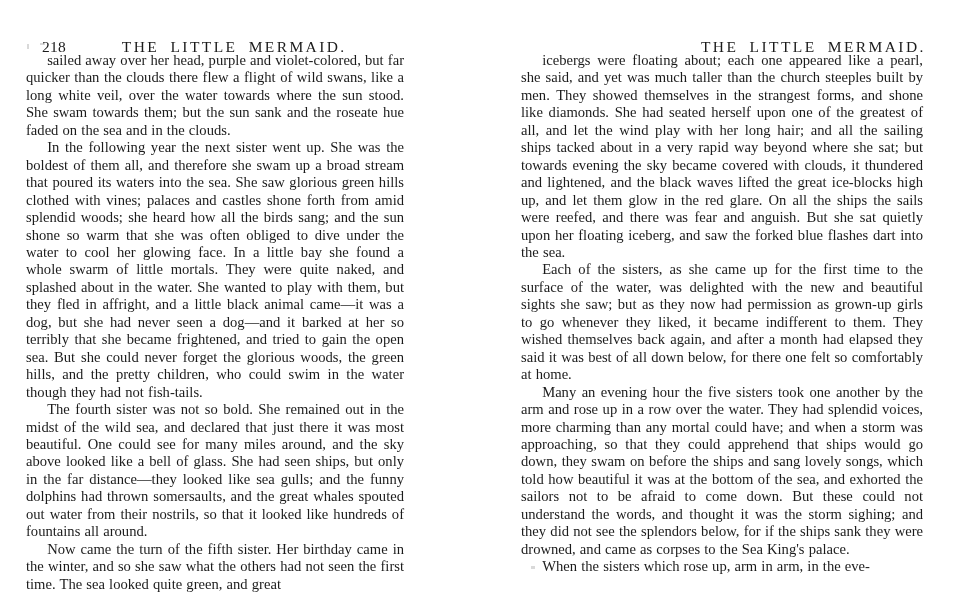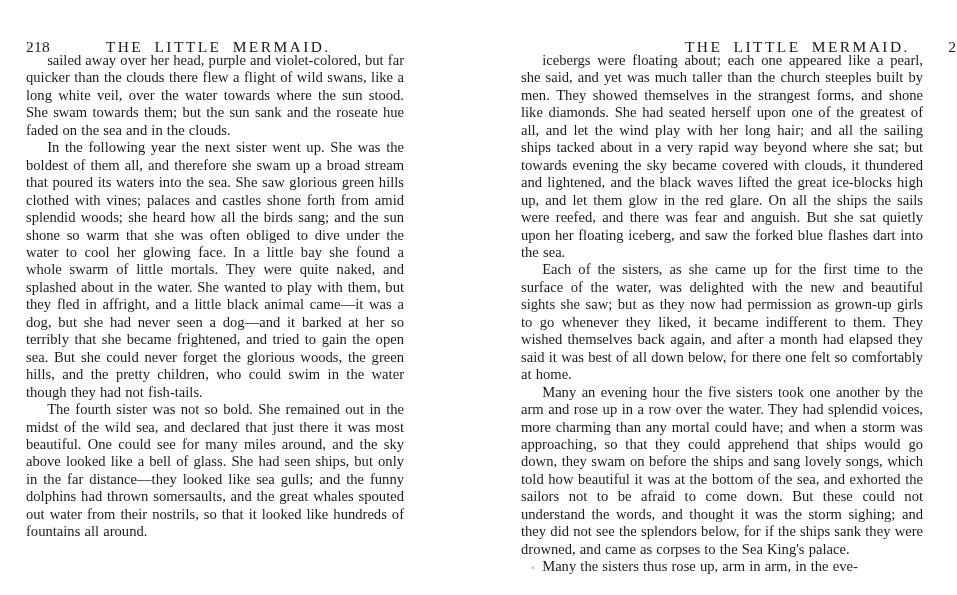--- a/index.html
+++ b/index.html
@@ -20,20 +20,21 @@
     width: 957px;
     height: 595px;
     background: #ffffff;
   }
 
   
   .leaf {
     position: absolute;
     top: 0;
     height: 422px;
+    padding-left: 16px;
   }
   .leaf.verso { left: 0;   width: 470px; }
   .leaf.recto { left: 487px; width: 470px; }
 
   
   .running-head {
     position: absolute;
     top: 18px;
     height: 22px;
     width: 100%;
@@ -109,33 +110,34 @@
       <span class="head-title">THE LITTLE MERMAID.</span>
     </div>
 
     <span class="speck" style="left:27px; top:44px; width:2px; height:5px;"></span>
     <span class="speck" style="left:40px; top:43px; width:5px; height:2px;"></span>
 
     <div class="text-block">
       <p class="para">sailed away over her head, purple and violet-colored, but far quicker than the clouds there flew a flight of wild swans, like a long white veil, over the water towards where the sun stood.  She swam towards them; but the sun sank and the roseate hue faded on the sea and in the clouds.</p>
       <p class="para">In the following year the next sister went up.  She was the boldest of them all, and therefore she swam up a broad stream that poured its waters into the sea.  She saw glorious green hills clothed with vines; palaces and castles shone forth from amid splendid woods; she heard how all the birds sang; and the sun shone so warm that she was often obliged to dive under the water to cool her glowing face.  In a little bay she found a whole swarm of little mortals.  They were quite naked, and splashed about in the water.   She wanted to play with them, but they fled in affright, and a little black animal came—it was a dog, but she had never seen a dog—and it barked at her so terribly that she became frightened, and tried to gain the open sea.  But she could never forget the glorious woods, the green hills, and the pretty children, who could swim in the water though they had not fish-tails.</p>
       <p class="para">The fourth sister was not so bold.  She remained out in the midst of the wild sea, and declared that just there it was most beautiful.  One could see for many miles around, and the sky above looked like a bell of glass.  She had seen ships, but only in the far distance—they looked like sea gulls; and the funny dolphins had thrown somersaults, and the great whales spouted out water from their nostrils, so that it looked like hundreds of fountains all around.</p>
+      <p class="para">Now came the turn of the fifth sister.  Her birthday came in the winter, and so she saw what the others had not seen the first time.  The sea looked quite green, and great</p>
     </div>
   </div>
 
   <div class="leaf recto">
 
     <div class="running-head">
       <span class="head-title">THE LITTLE MERMAID.</span>
       <span class="folio">219</span>
     </div>
 
     <span class="speck" style="left:44px; top:566px; width:4px; height:3px;"></span>
 
     <div class="text-block">
       <p class="para">icebergs were floating about; each one appeared like a pearl, she said, and yet was much taller than the church steeples built by men.  They showed themselves in the strangest forms, and shone like diamonds.  She had seated herself upon one of the greatest of all, and let the wind play with her long hair; and all the sailing ships tacked about in a very rapid way beyond where she sat; but towards evening the sky became covered with clouds, it thundered and lightened, and the black waves lifted the great ice-blocks high up, and let them glow in the red glare.  On all the ships the sails were reefed, and there was fear and anguish.  But she sat quietly upon her floating iceberg, and saw the forked blue flashes dart into the sea.</p>
       <p class="para">Each of the sisters, as she came up for the first time to the surface of the water, was delighted with the new and beautiful sights she saw; but as they now had permission as grown-up girls to go whenever they liked, it became indifferent to them.  They wished themselves back again, and after a month had elapsed they said it was best of all down below, for there one felt so comfortably at home.</p>
       <p class="para">Many an evening hour the five sisters took one another by the arm and rose up in a row over the water.  They had splendid voices, more charming than any mortal could have; and when a storm was approaching, so that they could apprehend that ships would go down, they swam on before the ships and sang lovely songs, which told how beautiful it was at the bottom of the sea, and exhorted the sailors not to be afraid to come down.  But these could not understand the words, and thought it was the storm sighing; and they did not see the splendors below, for if the ships sank they were drowned, and came as corpses to the Sea King's palace.</p>
-      <p class="para">Many the sisters thus rose up, arm in arm, in the eve-</p>
+      <p class="para">When the sisters which rose up, arm in arm, in the eve-</p>
     </div>
   </div>
 
 </div>
 
 </body></html>

